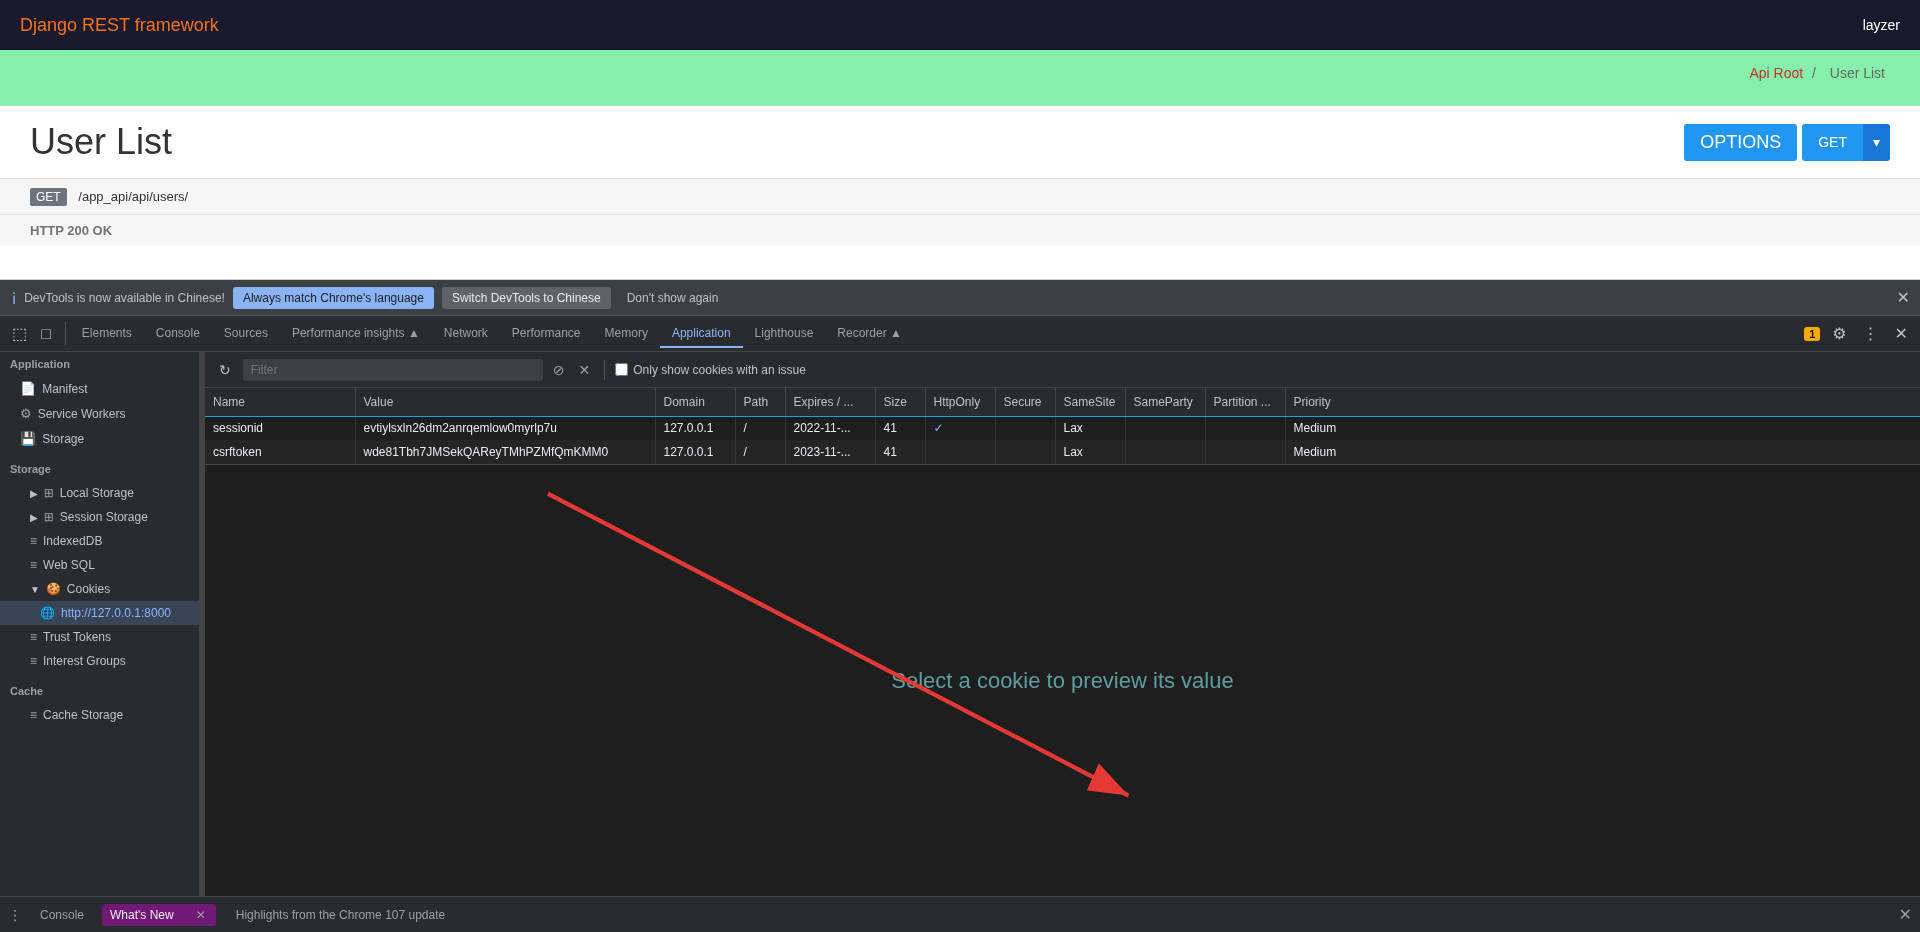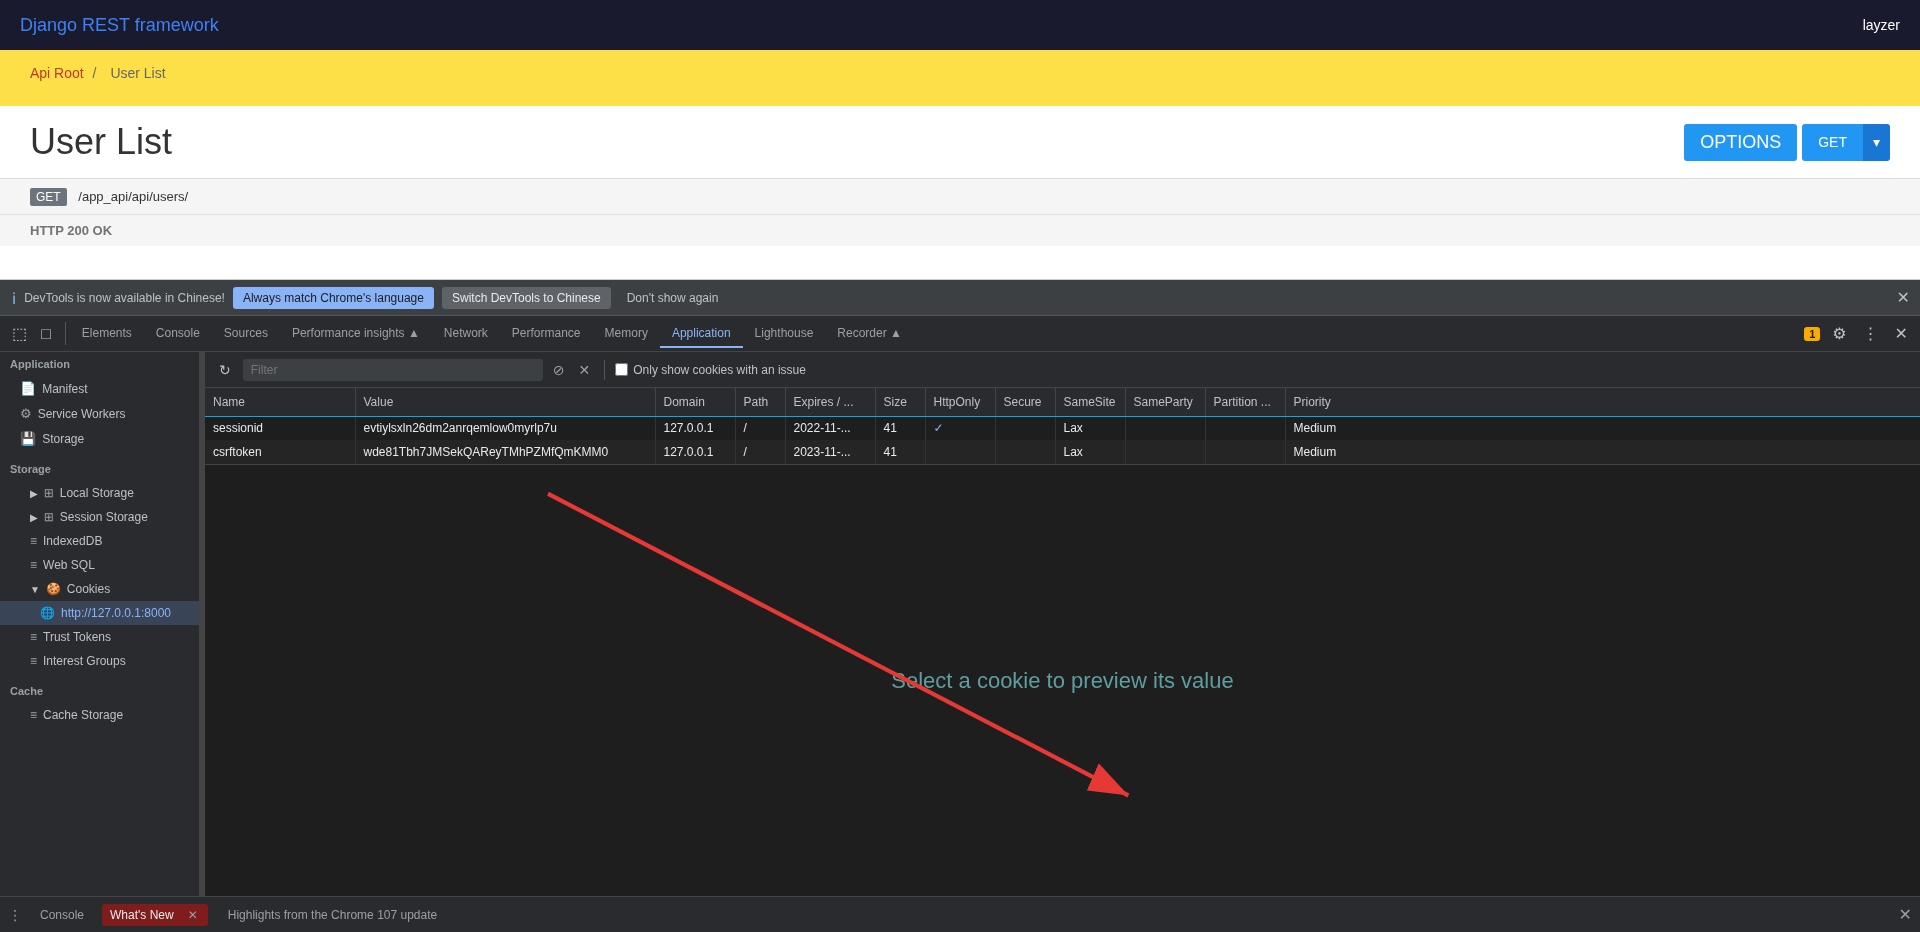--- a/index.html
+++ b/index.html
@@ -14,31 +14,32 @@
     }
     .website-header {
       background: #1a1a2e;
       height: 50px;
       display: flex;
       align-items: center;
       justify-content: space-between;
       padding: 0 20px;
     }
     .website-title {
-      color: #3b82f6;
+      color: #f97316;
       font-size: 18px;
       font-weight: normal;
     }
     .website-user {
       color: #fff;
       font-size: 14px;
     }
     .website-content {
       padding: 15px 30px;
-      background: #fde047;
+      background: #86efac;
+      text-align: right;
     }
     .breadcrumb {
       font-size: 14px;
       color: #666;
       margin-bottom: 10px;
     }
     .breadcrumb a {
       color: #c0392b;
       text-decoration: none;
     }
@@ -410,28 +411,28 @@
       cursor: pointer;
       font-size: 14px;
     }
     .console-tab {
       color: #9aa0a6;
       font-size: 12px;
       cursor: pointer;
       padding: 4px 8px;
     }
     .whats-new-tab {
-      background: #7f1d1d;
+      background: #701a75;
       color: #e8eaed;
       font-size: 12px;
       padding: 4px 8px;
       border-radius: 3px;
       display: flex;
       align-items: center;
-      gap: 12px;
+      gap: 20px;
     }
     .whats-new-close {
       background: none;
       border: none;
       color: #9aa0a6;
       cursor: pointer;
       font-size: 12px;
       padding: 0 2px;
     }
     .console-close-btn {

